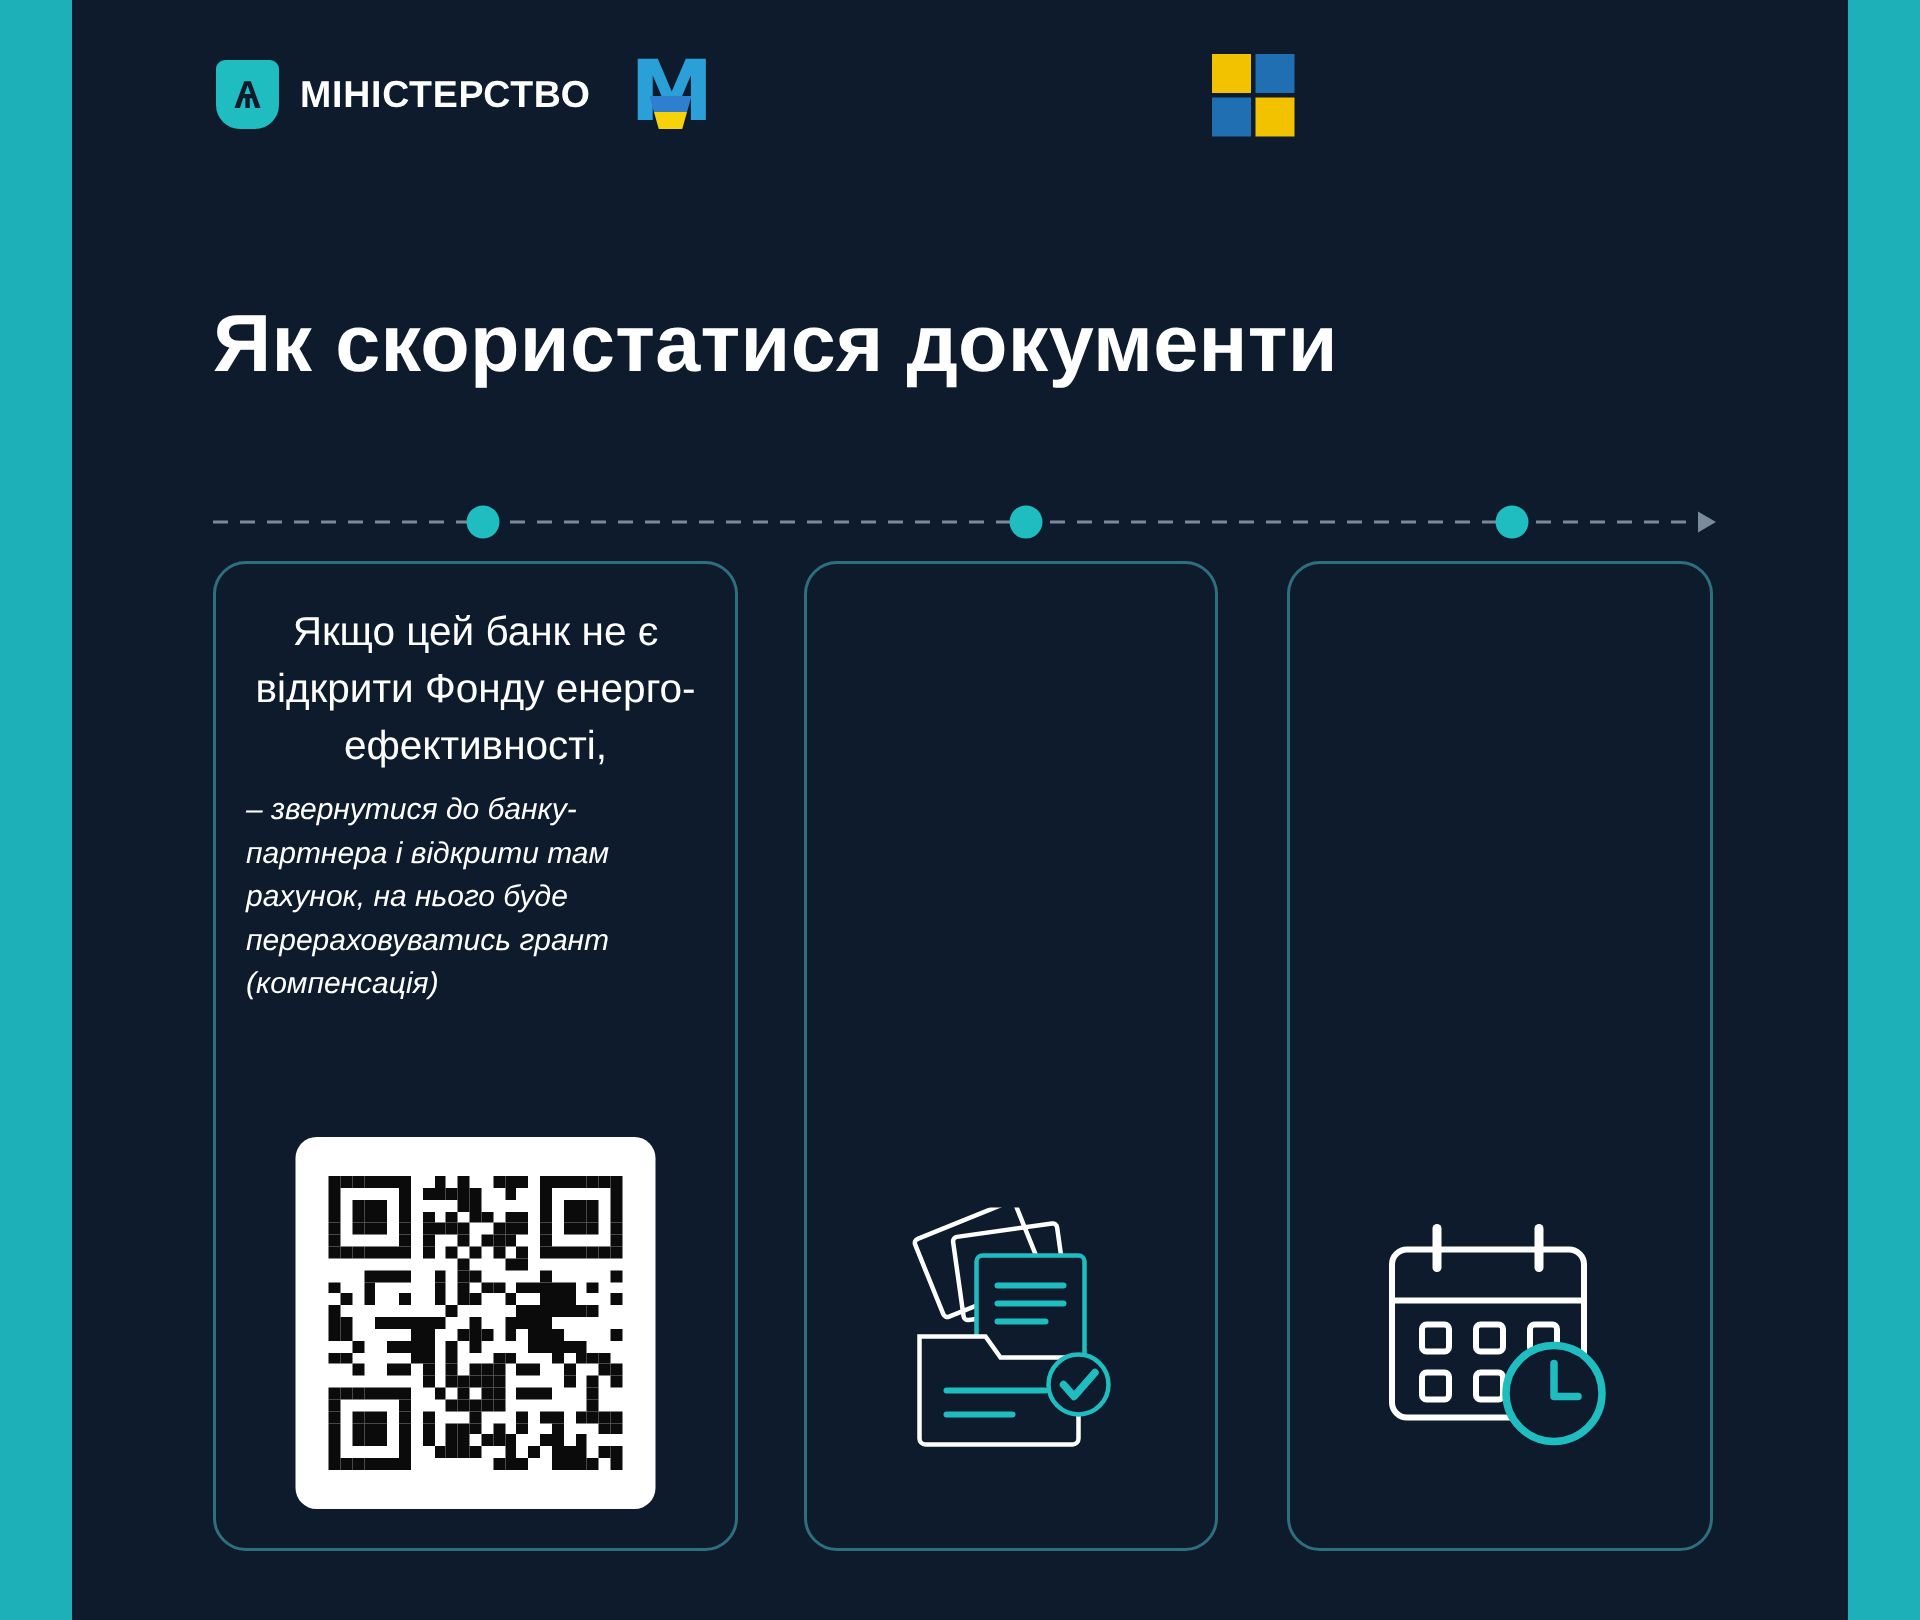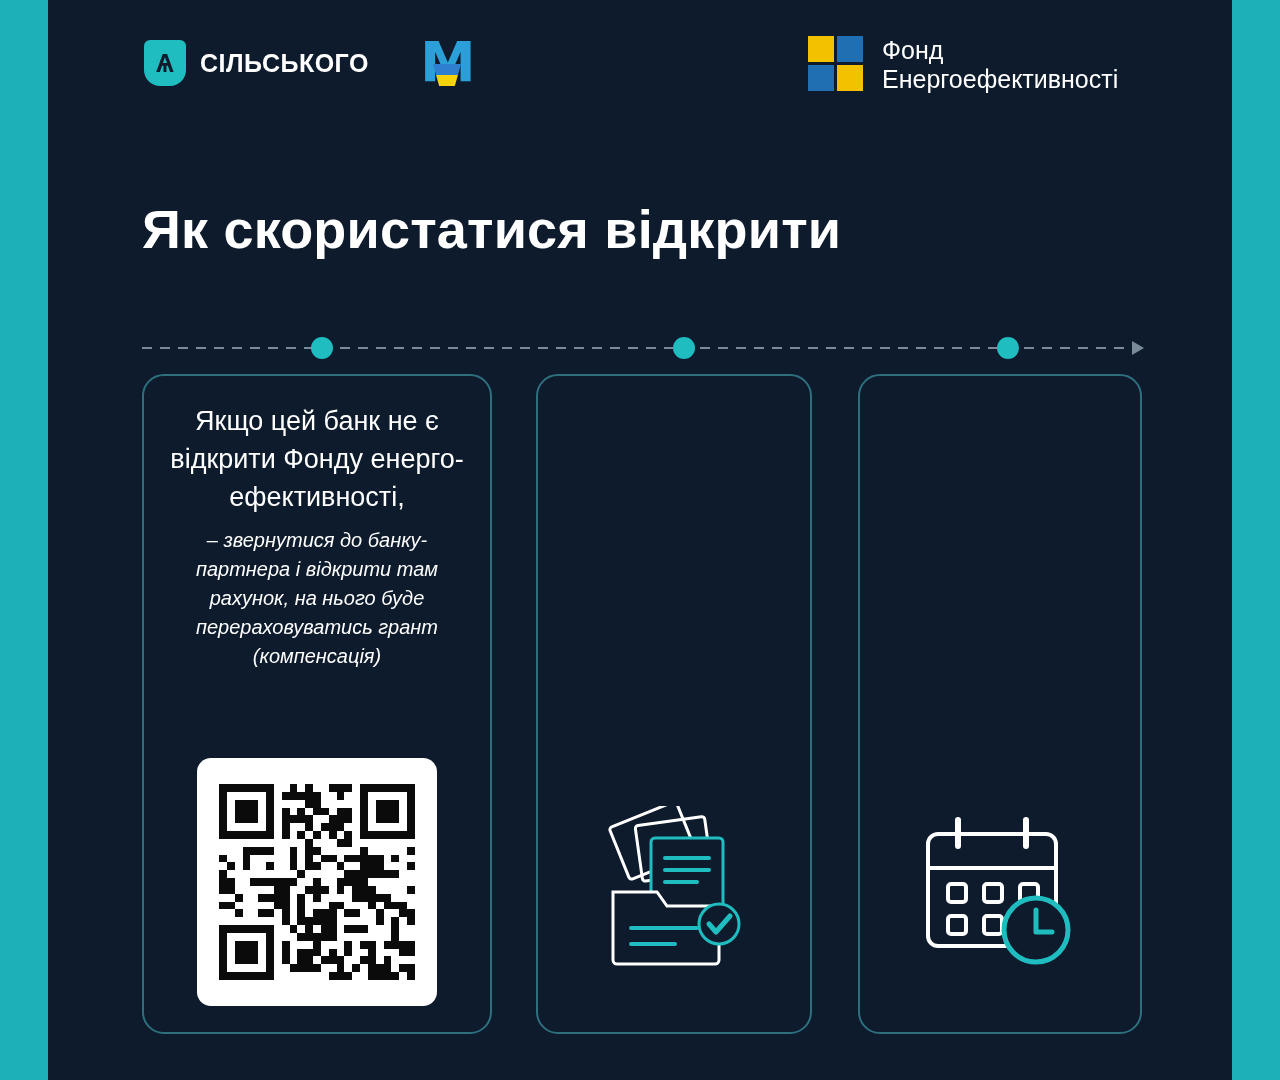--- a/index.html
+++ b/index.html
@@ -185,21 +185,20 @@
     color: #ffffff;
     font-size: 27px;
     line-height: 38px;
     text-align: center;
     font-weight: 400;
   }
   .card-sub {
     color: #ffffff;
     font-size: 20px;
     line-height: 29px;
-    text-align: center;
     font-style: italic;
     margin-top: 10px;
   }
   .card-link {
     position: absolute;
     left: 0; right: 0;
     top: 350px;
     text-align: center;
     color: #29a8e0;
     font-size: 17px;
@@ -244,43 +243,41 @@
 
 <div class="page">
   <div class="canvas">
 
     <div class="logobar">
 
       <div class="logo logo-minrozvytku">
         <span class="logo-mark-shield">
           <span class="trident">Ѧ</span>
         </span>
-        <span class="logo-text">СІЛЬСЬКОГО</span>
+        <span class="logo-text">МІНІСТЕРСТВО</span>
       </div>
 
       <div class="logo logo-mineco">
         <span class="mineco-mark">
           <span class="mineco-m">M</span>
           <span class="mineco-flag"></span>
         </span>
       </div>
 
       <div class="logo logo-eefund">
         <span class="eefund-mark">
           <span class="eef-sq eef-a"></span>
           <span class="eef-sq eef-b"></span>
           <span class="eef-sq eef-c"></span>
           <span class="eef-sq eef-d"></span>
         </span>
-        <span class="eef-text" style="white-space:pre-line">Фонд
-Енергоефективності</span>
       </div>
     </div>
 
-    <div class="title">Як скористатися відкрити</div>
+    <div class="title">Як скористатися документи</div>
 
     <div class="timeline">
       <div class="tl-line"></div>
       <div class="tl-arrow"></div>
       <div class="tl-dot tl-dot-1"></div>
       <div class="tl-dot tl-dot-2"></div>
       <div class="tl-dot tl-dot-3"></div>
     </div>
 
     <div class="cards">

